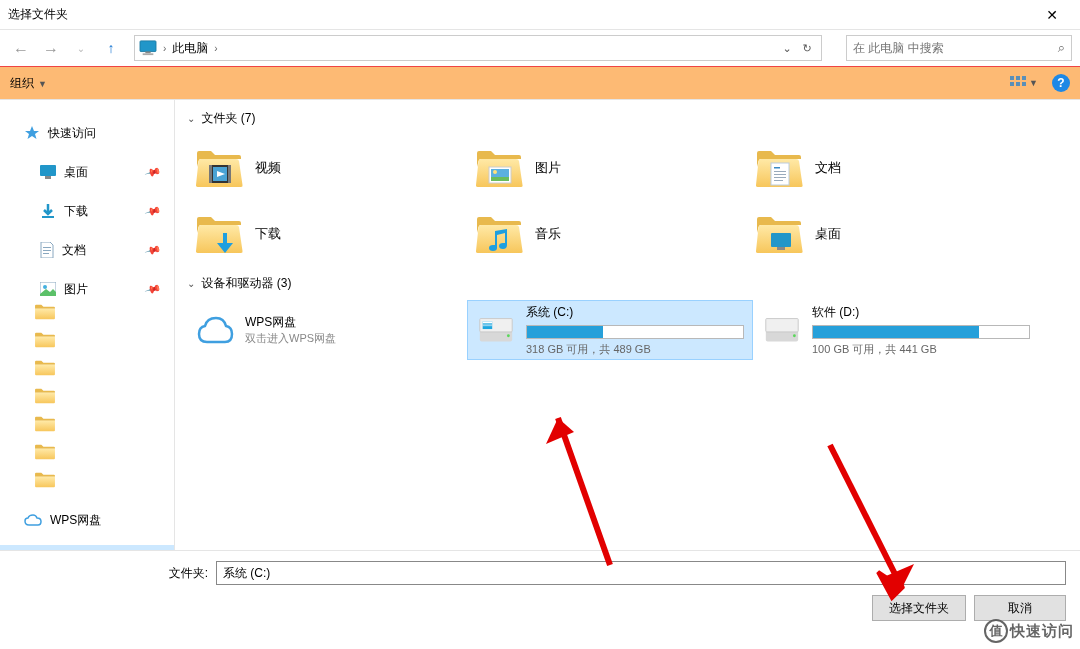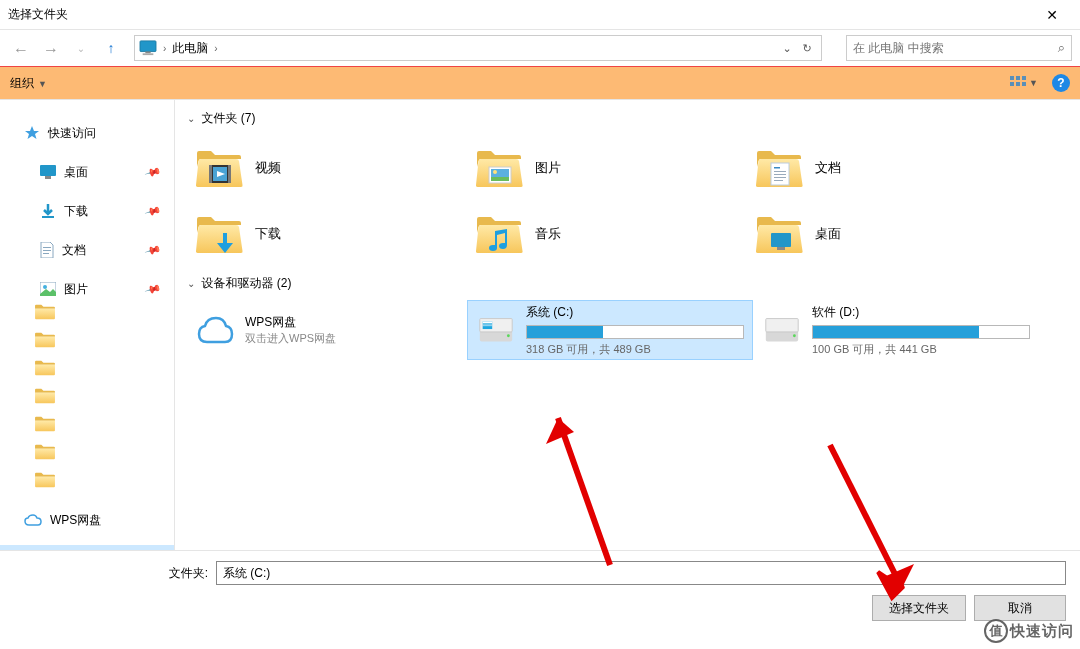--- a/index.html
+++ b/index.html
@@ -279,21 +279,21 @@
             <use href="#folder-open"></use>
             <rect x="16" y="20" width="20" height="14" rx="1" fill="#2196c9"></rect>
             <rect x="22" y="34" width="8" height="3" fill="#888"></rect>
           </svg>
         <span class="lbl">桌面</span>
       </div>
     </div>
 
     <div class="section-head">
       <span class="chev">⌄</span>
-      <span>设备和驱动器 (2)</span>
+      <span>设备和驱动器 (3)</span>
     </div>
     <div class="drive-grid">
       <div class="wps-card">
         <svg class="cld" viewBox="0 0 40 40">
             <path d="M12 32 Q4 32 4 24 Q4 17 10 16 Q12 8 21 8 Q29 8 31 16 Q37 17 37 24 Q37 32 30 32 Z" fill="none" stroke="#3f9fe0" stroke-width="2.5"></path>
           </svg>
         <div>
           <div class="t1">WPS网盘</div>
           <div class="t2">双击进入WPS网盘</div>
         </div>

